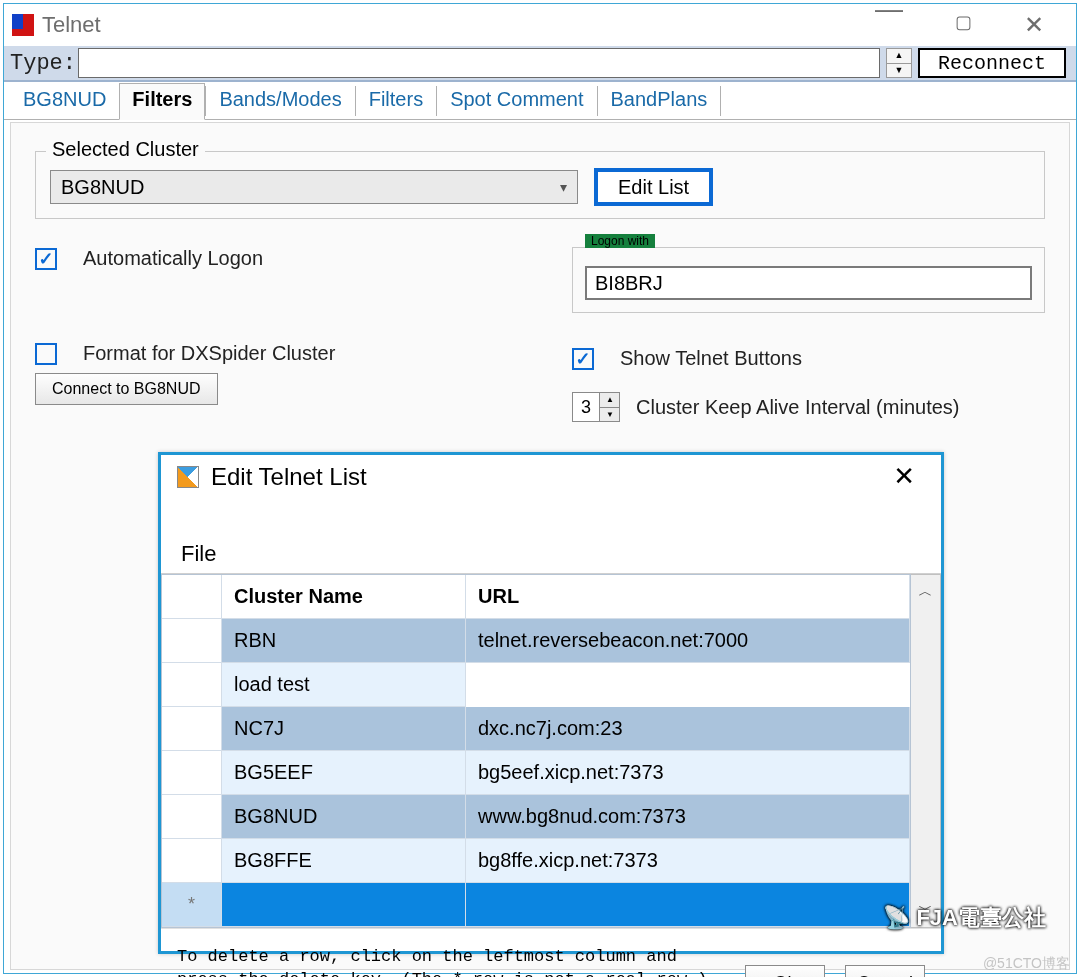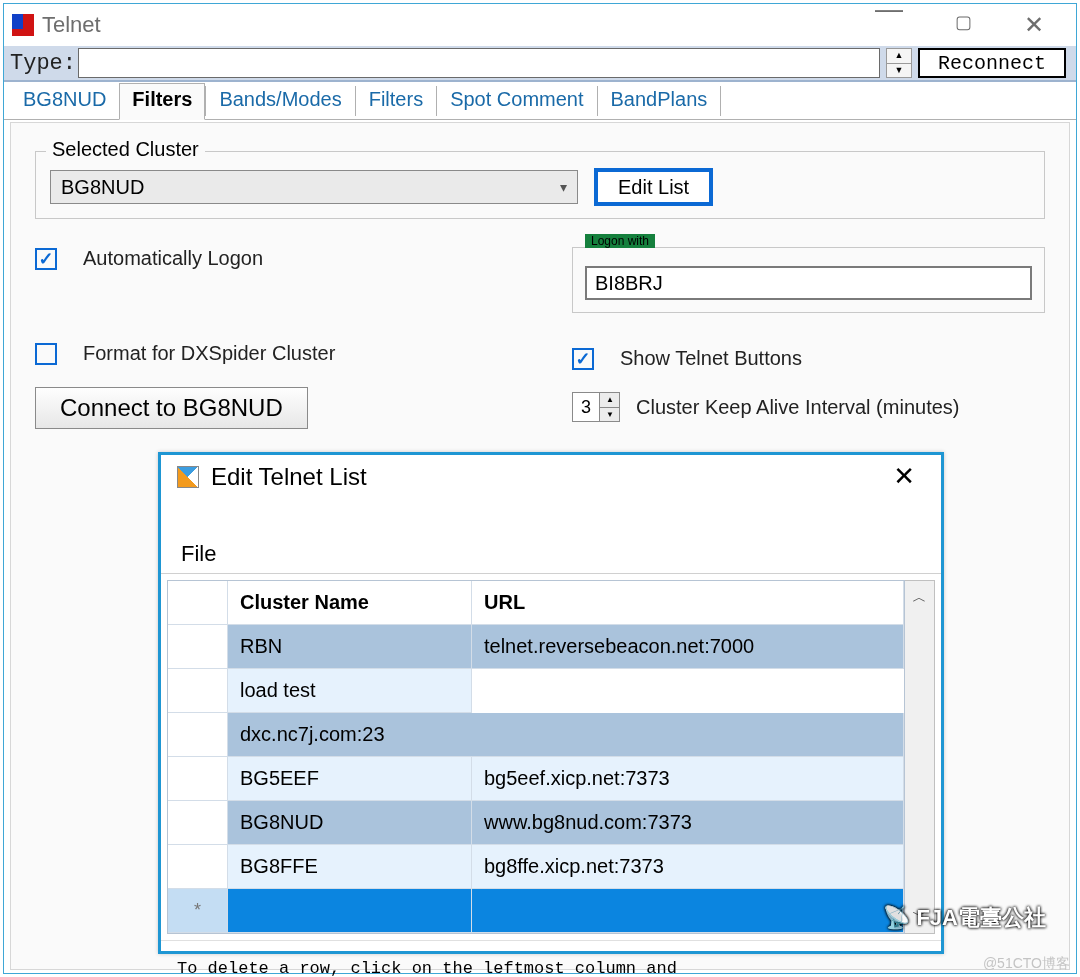--- a/index.html
+++ b/index.html
@@ -47,36 +47,36 @@
   .chk { width:22px; height:22px; border:2px solid #0b69d4; display:inline-flex; align-items:center; justify-content:center; margin-right:10px; }
   .chk.checked::after { content:"✓"; color:#0b69d4; font-size:18px; font-weight:bold; line-height:1; }
   .lbl { font-size:20px; color:#222;}
 
   .two-col { display:flex; gap:64px; align-items:flex-start;}
   .col { flex:1; }
   .logon-box { border:1px solid #c8c8c8; padding:18px 12px 12px 12px; position:relative; }
   .logon-box .legend { position:absolute; top:-14px; left:12px; background:#15803d; padding:0 6px; font-size:12px;}
   .text-input { width:100%; height:34px; border:2px solid #7a7a7a; padding:0 8px; font-size:20px;}
 
-  .connect-btn { margin-top:22px; padding:6px 24px; font-size:24px; border:1px solid #8a8a8a; background:linear-gradient(#fefefe,#e7e7e7);}
+  .connect-btn { margin-top:8px; padding:6px 16px; font-size:16px; border:1px solid #8a8a8a; background:linear-gradient(#fefefe,#e7e7e7);}
   .spin-small { width:48px; height:30px; display:flex; border:1px solid #8a8a8a;}
   .spin-small .num { flex:1; display:flex; align-items:center; justify-content:center; font-size:18px; background:#fff;}
   .spin-small .btns { width:20px; display:flex; flex-direction:column;}
   .spin-small .btns button { flex:1; font-size:8px; border:none; background:#ececec; border-left:1px solid #8a8a8a;}
   .spin-small .btns button:first-child{ border-bottom:1px solid #8a8a8a;}
 
   
   .modal { position:absolute; left:158px; top:452px; width:786px; height:502px; background:#fff; border:3px solid #1e96d3; box-shadow:0 0 4px rgba(0,0,0,.2); display:flex; flex-direction:column;}
   .modal-title { height:56px; display:flex; align-items:center; padding:0 16px;}
   .modal-icon { width:22px; height:22px; margin-right:12px; background:linear-gradient(45deg,#f39a1d 49%, transparent 50%), linear-gradient(135deg,#3c9de0 49%, transparent 50%); border:1px solid #888;}
   .modal-title-text { font-size:24px; flex:1;}
   .modal-close { font-size:26px; padding:6px 10px; cursor:default;}
   .modal-menu { padding:6px 20px; font-size:22px; border-bottom:1px solid #d0d0d0;margin-top:37px;}
 
-  .grid-wrap { display:flex; flex:1; margin:6px;justify-content:flex-end;}
+  .grid-wrap { display:flex; flex:1; margin:0;justify-content:flex-end;}
   .grid { flex:1; border:1px solid #b6c4d4; overflow:hidden;}
   .gh { display:flex; height:44px; background:#fff;}
   .gh-col { padding:10px 12px; font-size:20px; font-weight:600; border-right:1px solid #d3dde8; border-bottom:1px solid #d3dde8;}
   .gh-col.c0 { width:60px;}
   .gh-col.c1 { width:244px;}
   .gh-col.c2 { flex:1;}
   .grow { display:flex; height:44px;}
   .grow .c { padding:10px 12px; font-size:20px; border-right:1px solid #d3dde8; border-bottom:1px solid #d3dde8; background:#e6f2fd;}
   .grow.alt .c { background:#aac3dc; }
   .grow .c0 { width:60px; background:#fff !important; display:flex; align-items:center; justify-content:center; }
@@ -218,20 +218,21 @@
             <div class="c c0"></div>
             <div class="c c1">RBN</div>
             <div class="c c2">telnet.reversebeacon.net:7000</div>
           </div>
           <div class="grow">
             <div class="c c0"></div>
             <div class="c c1">load test</div>
           </div>
           <div class="grow alt">
             <div class="c c0"></div>
+            <div class="c c1">NC7J</div>
             <div class="c c2">dxc.nc7j.com:23</div>
           </div>
           <div class="grow">
             <div class="c c0"></div>
             <div class="c c1">BG5EEF</div>
             <div class="c c2">bg5eef.xicp.net:7373</div>
           </div>
           <div class="grow alt">
             <div class="c c0"></div>
             <div class="c c1">BG8NUD</div>

